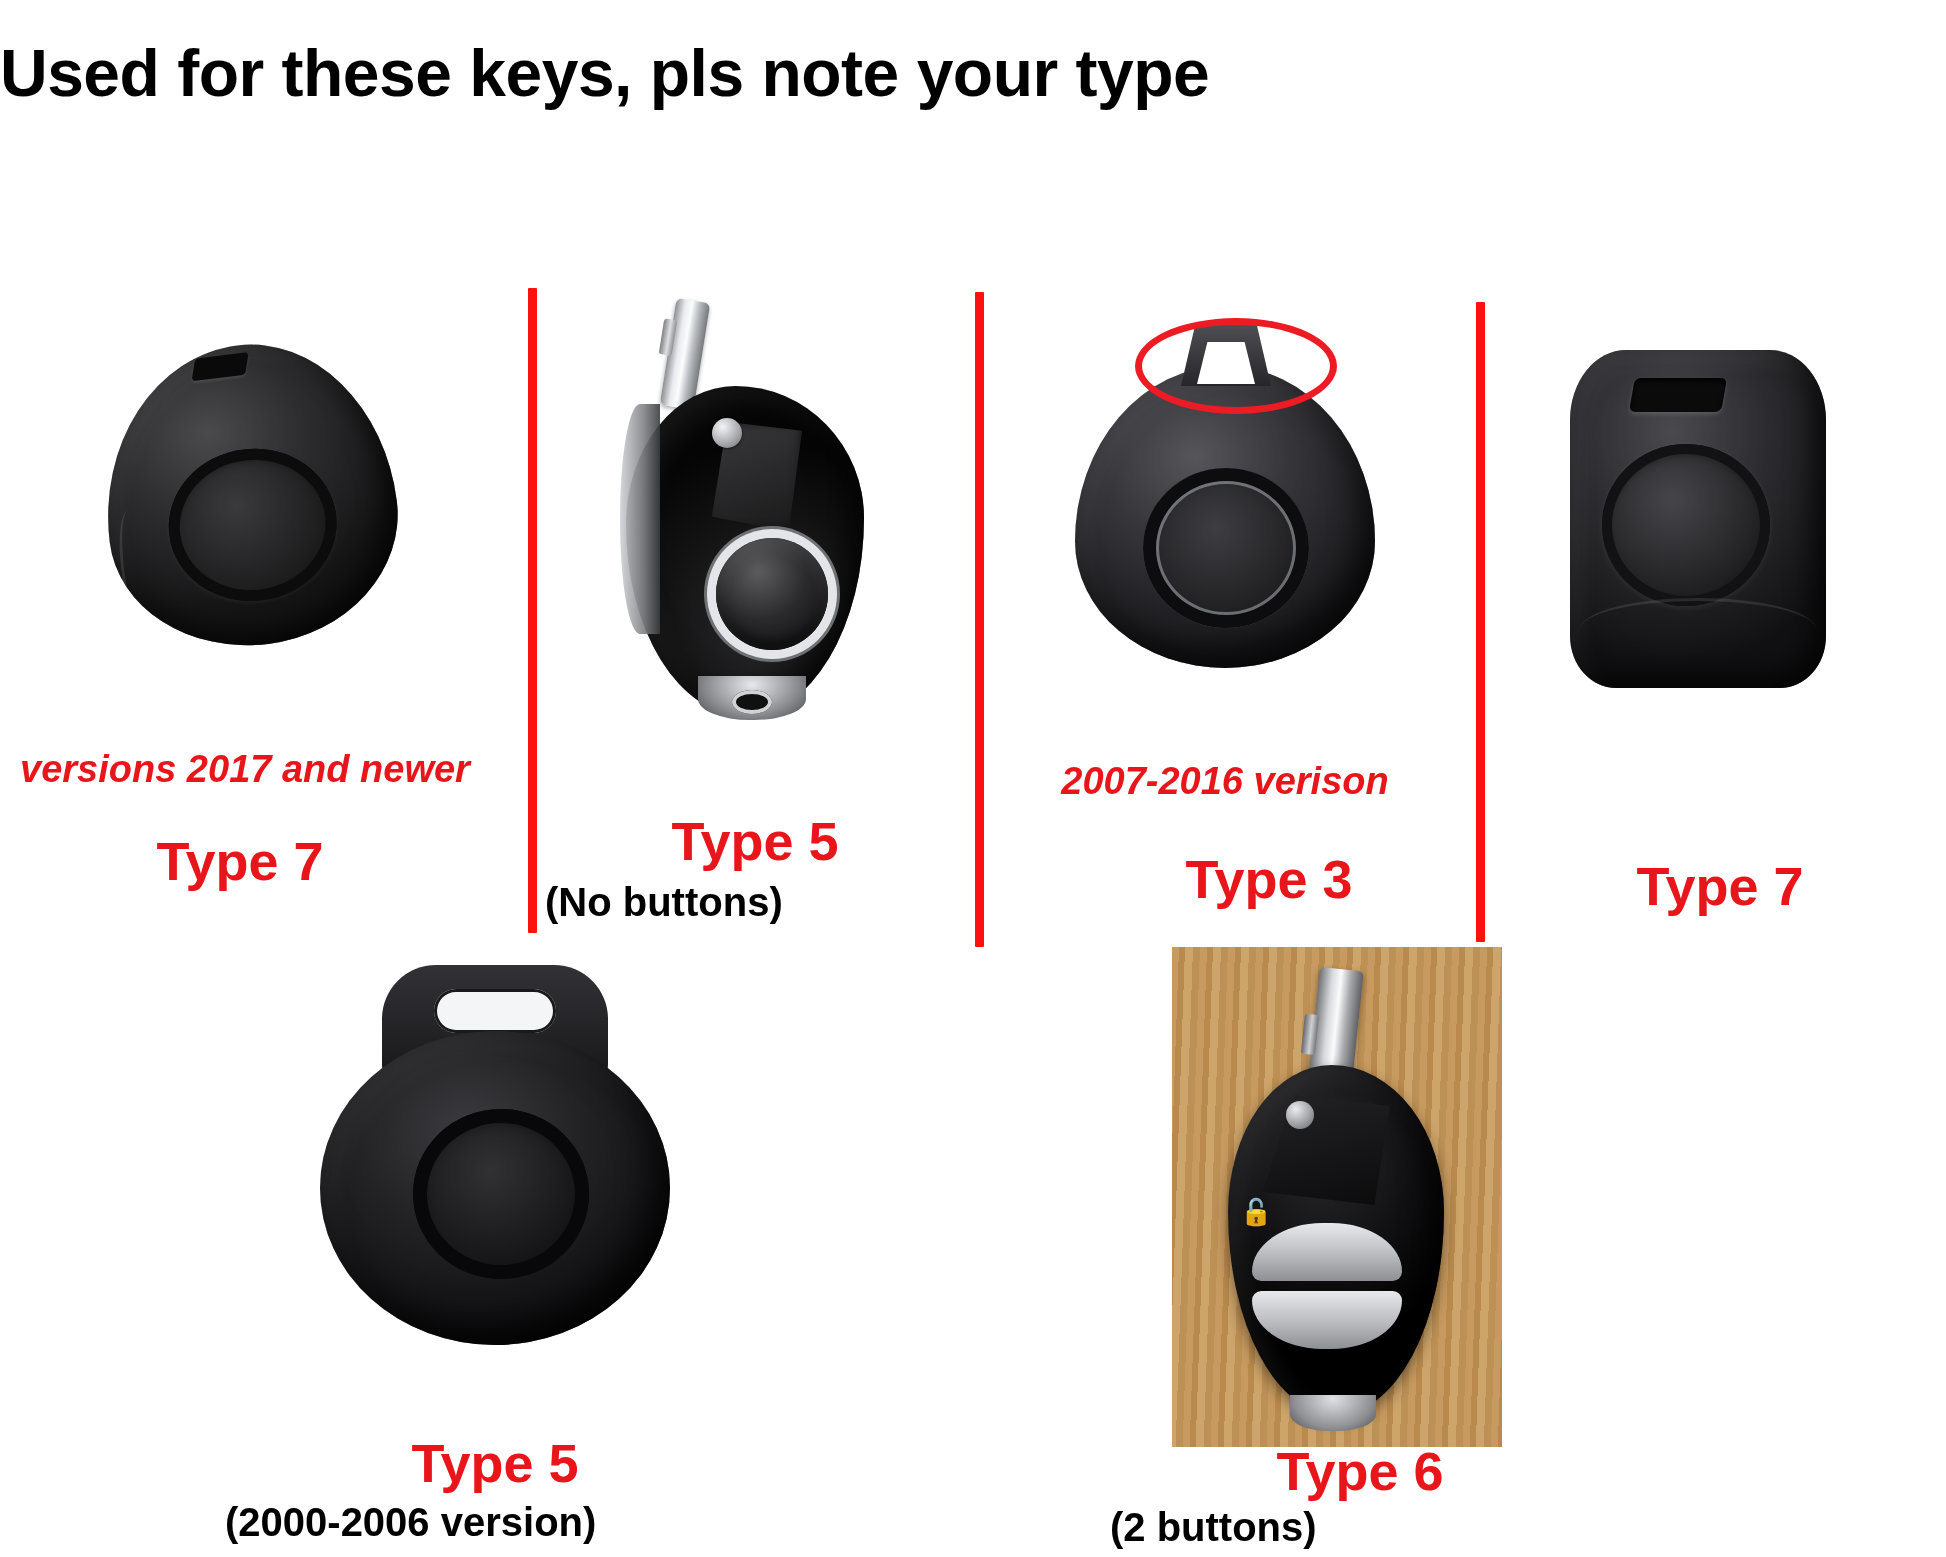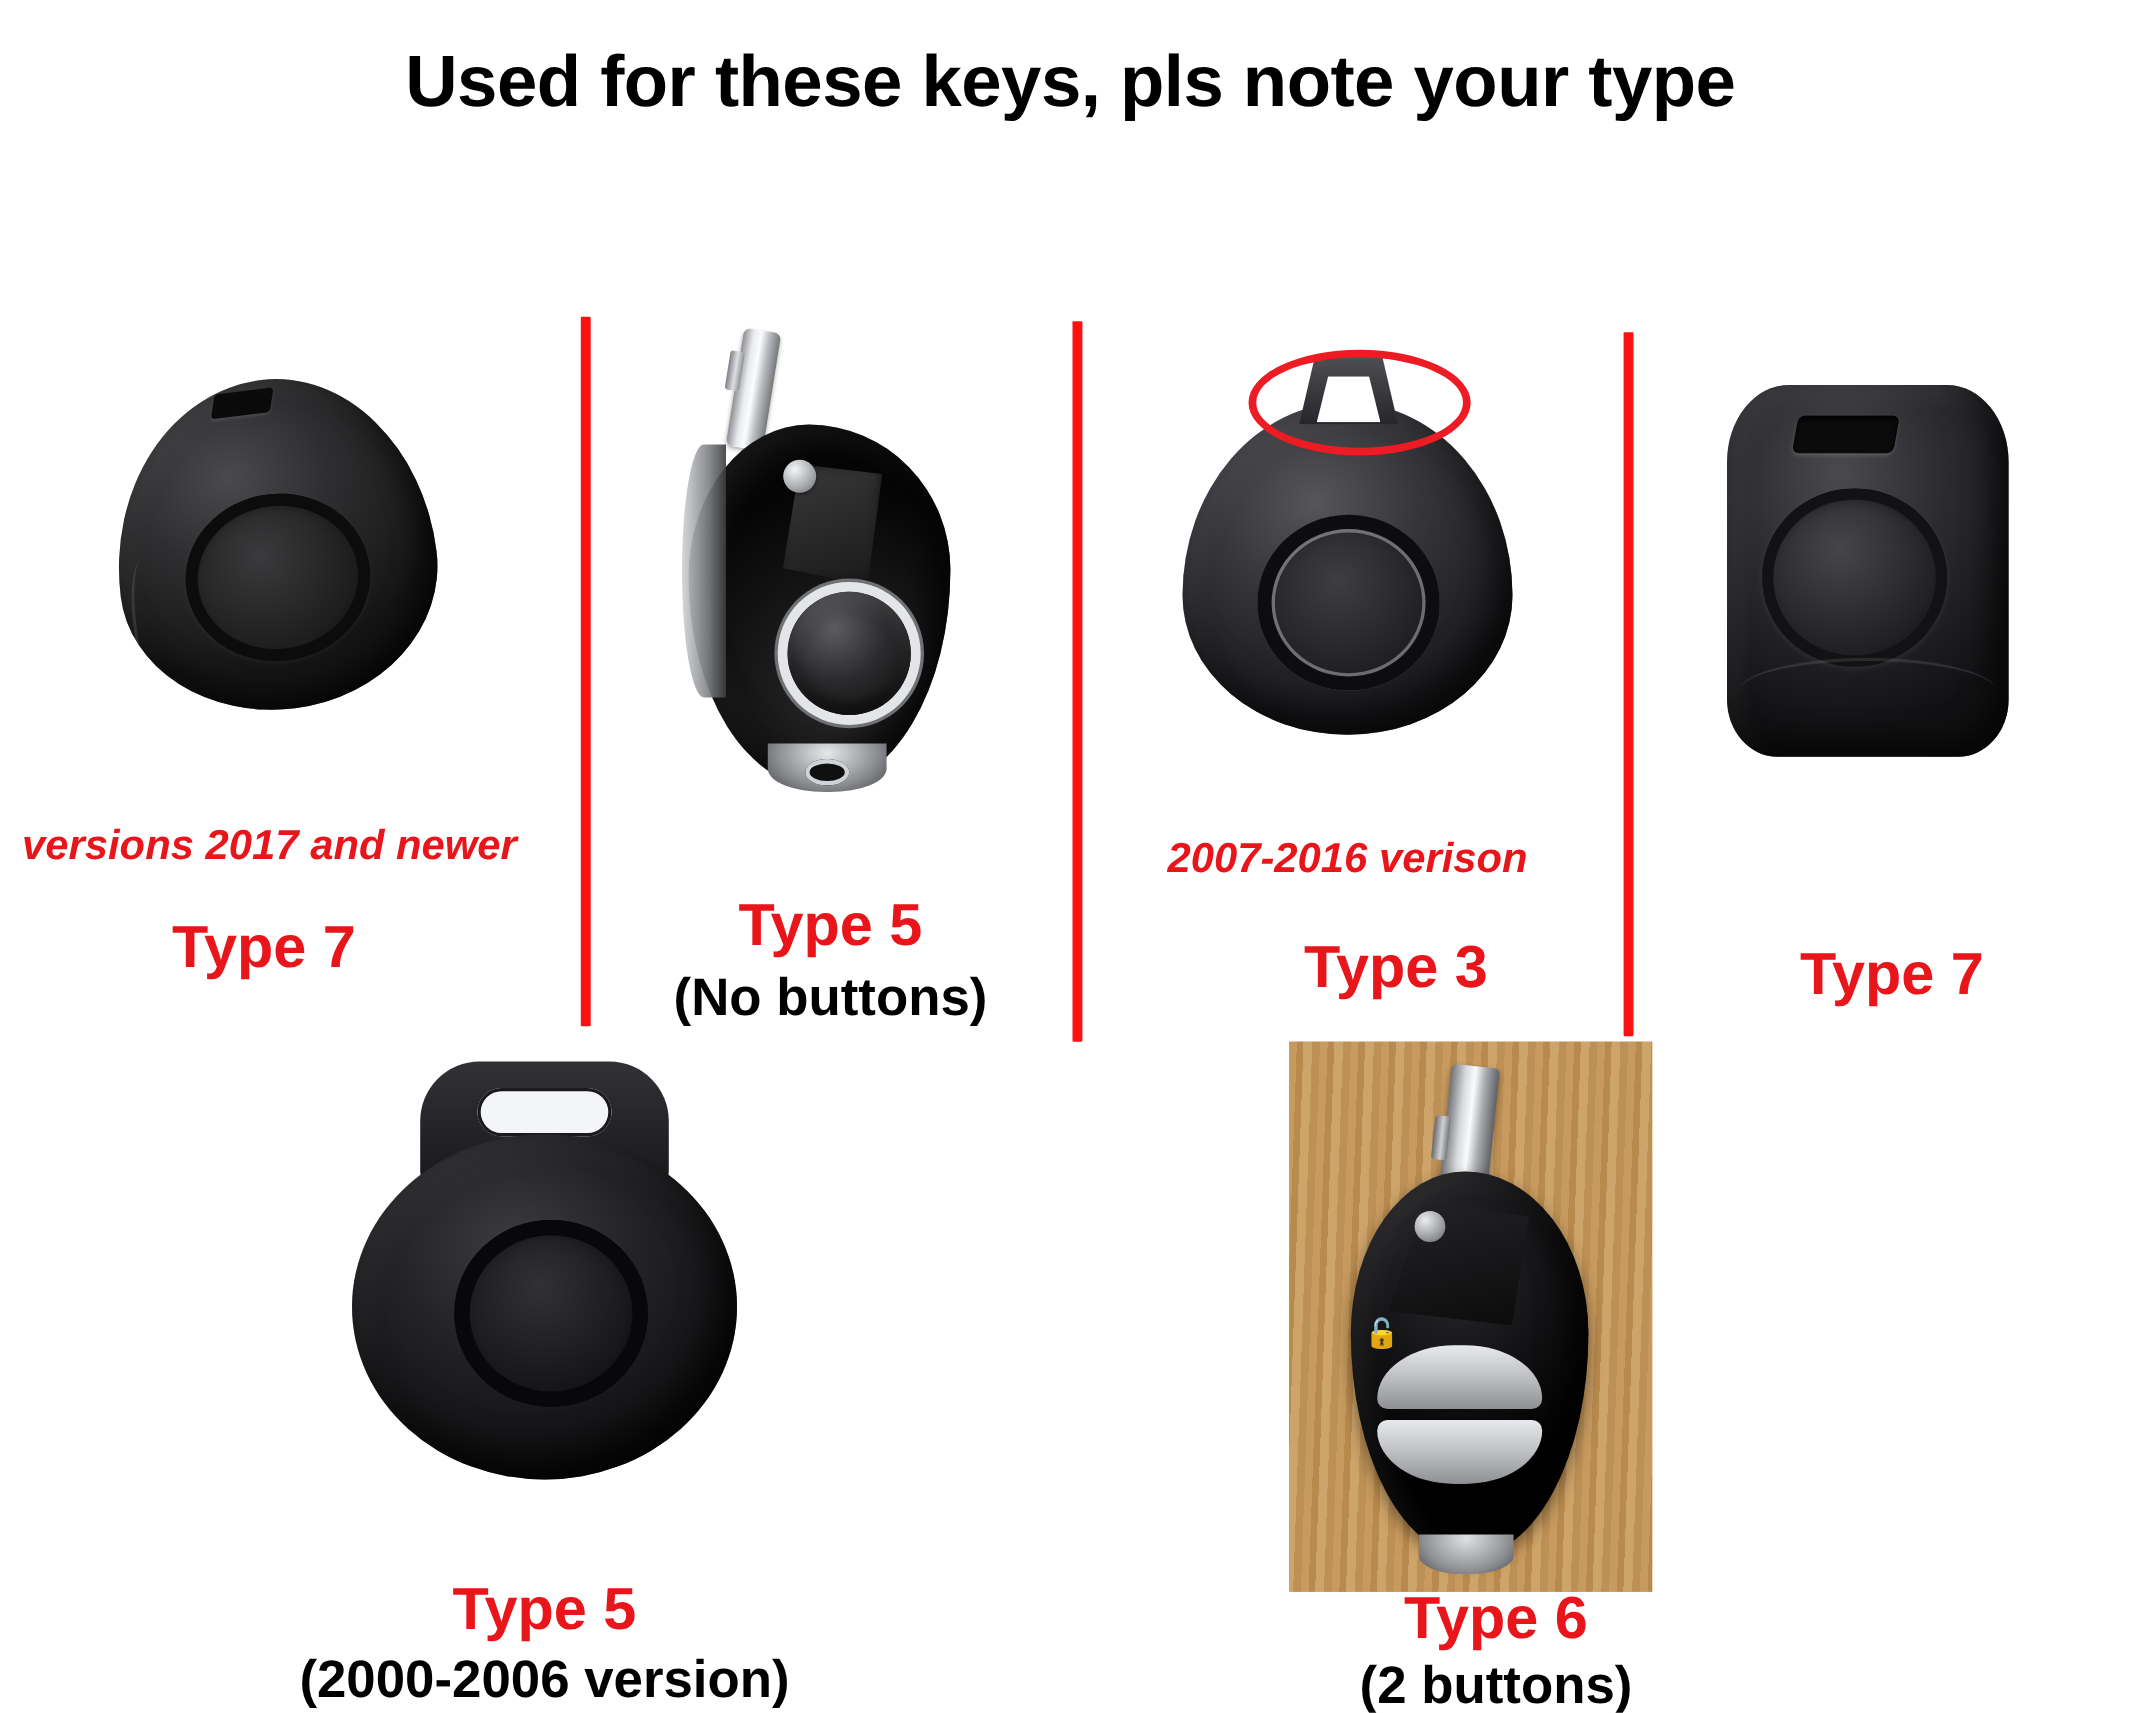--- a/index.html
+++ b/index.html
@@ -15,21 +15,20 @@
     font-family: "Liberation Sans", sans-serif;
     -webkit-font-smoothing: antialiased;
   }
 
   
   .title-block {
     position: absolute;
     top: 40px;
     left: 0;
     width: 1946px;
-    text-align: center;
   }
   .title-main {
     font-family: "Liberation Sans", sans-serif;
     font-weight: bold;
     font-size: 66px;
     line-height: 1.02;
     color: #000000;
     letter-spacing: -0.5px;
     white-space: nowrap;
   }
@@ -61,23 +60,23 @@
 
   .label-type {
     font-weight: bold;
     font-size: 54px;
     color: #e8151a;
     text-align: center;
     white-space: nowrap;
   }
   .label-note {
     font-weight: bold;
-    font-size: 48px;
+    font-size: 40px;
     color: #000000;
-    text-align: center;
+    text-align: left;
     white-space: nowrap;
   }
   .label-version {
     font-weight: bold;
     font-style: italic;
     font-size: 38px;
     color: #e8151a;
     text-align: center;
     white-space: nowrap;
   }

